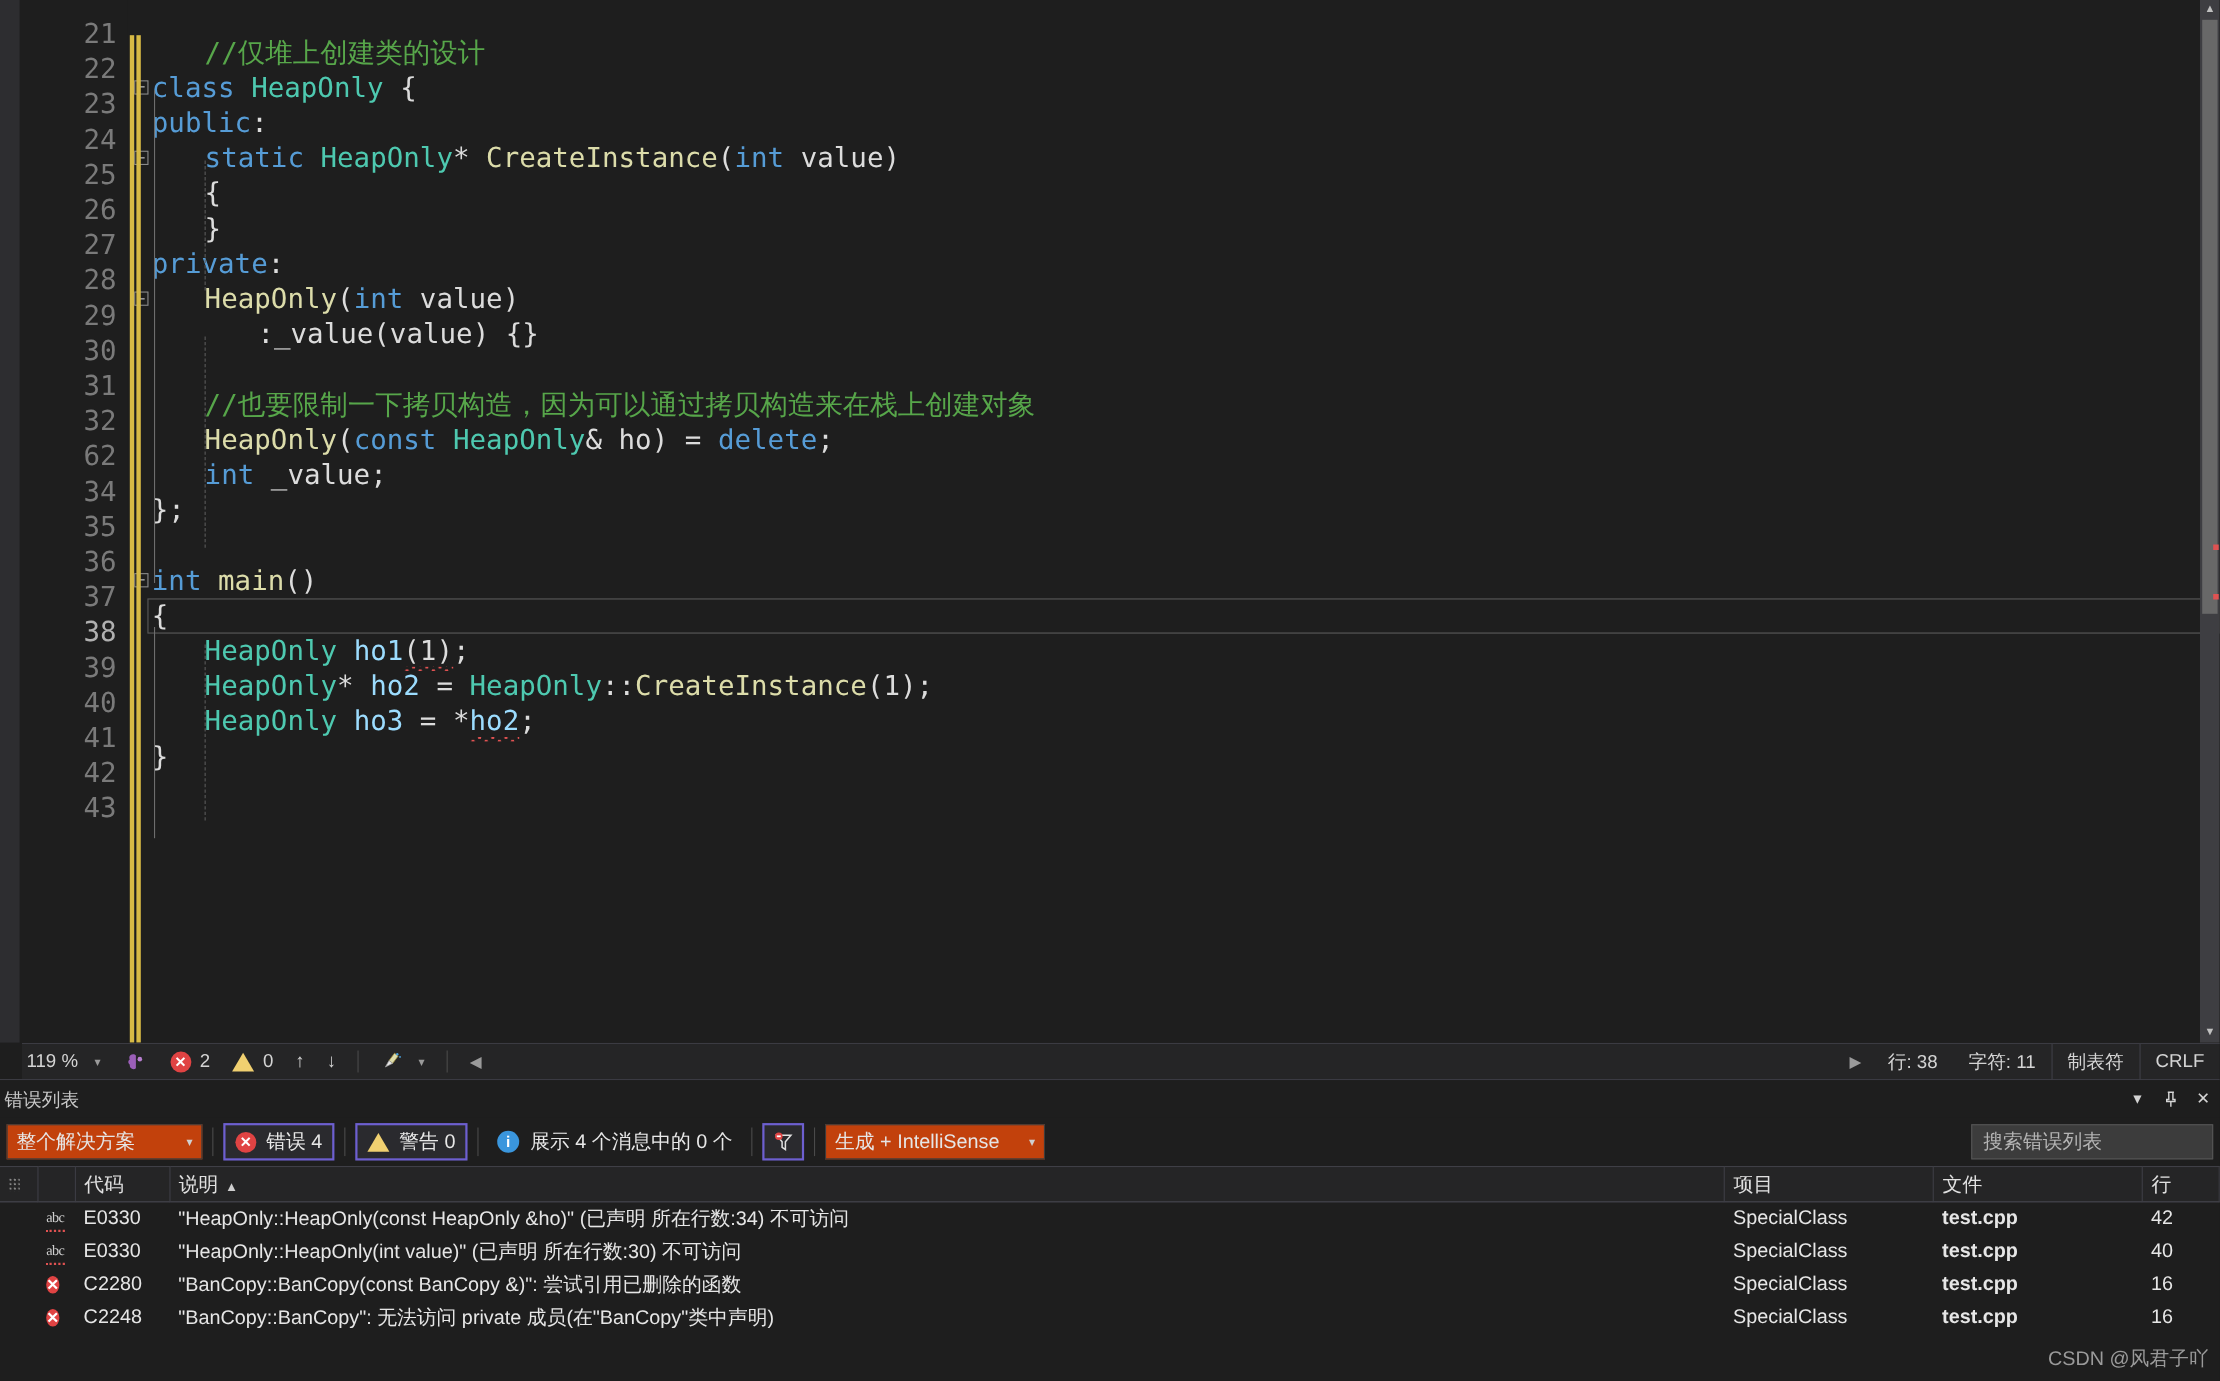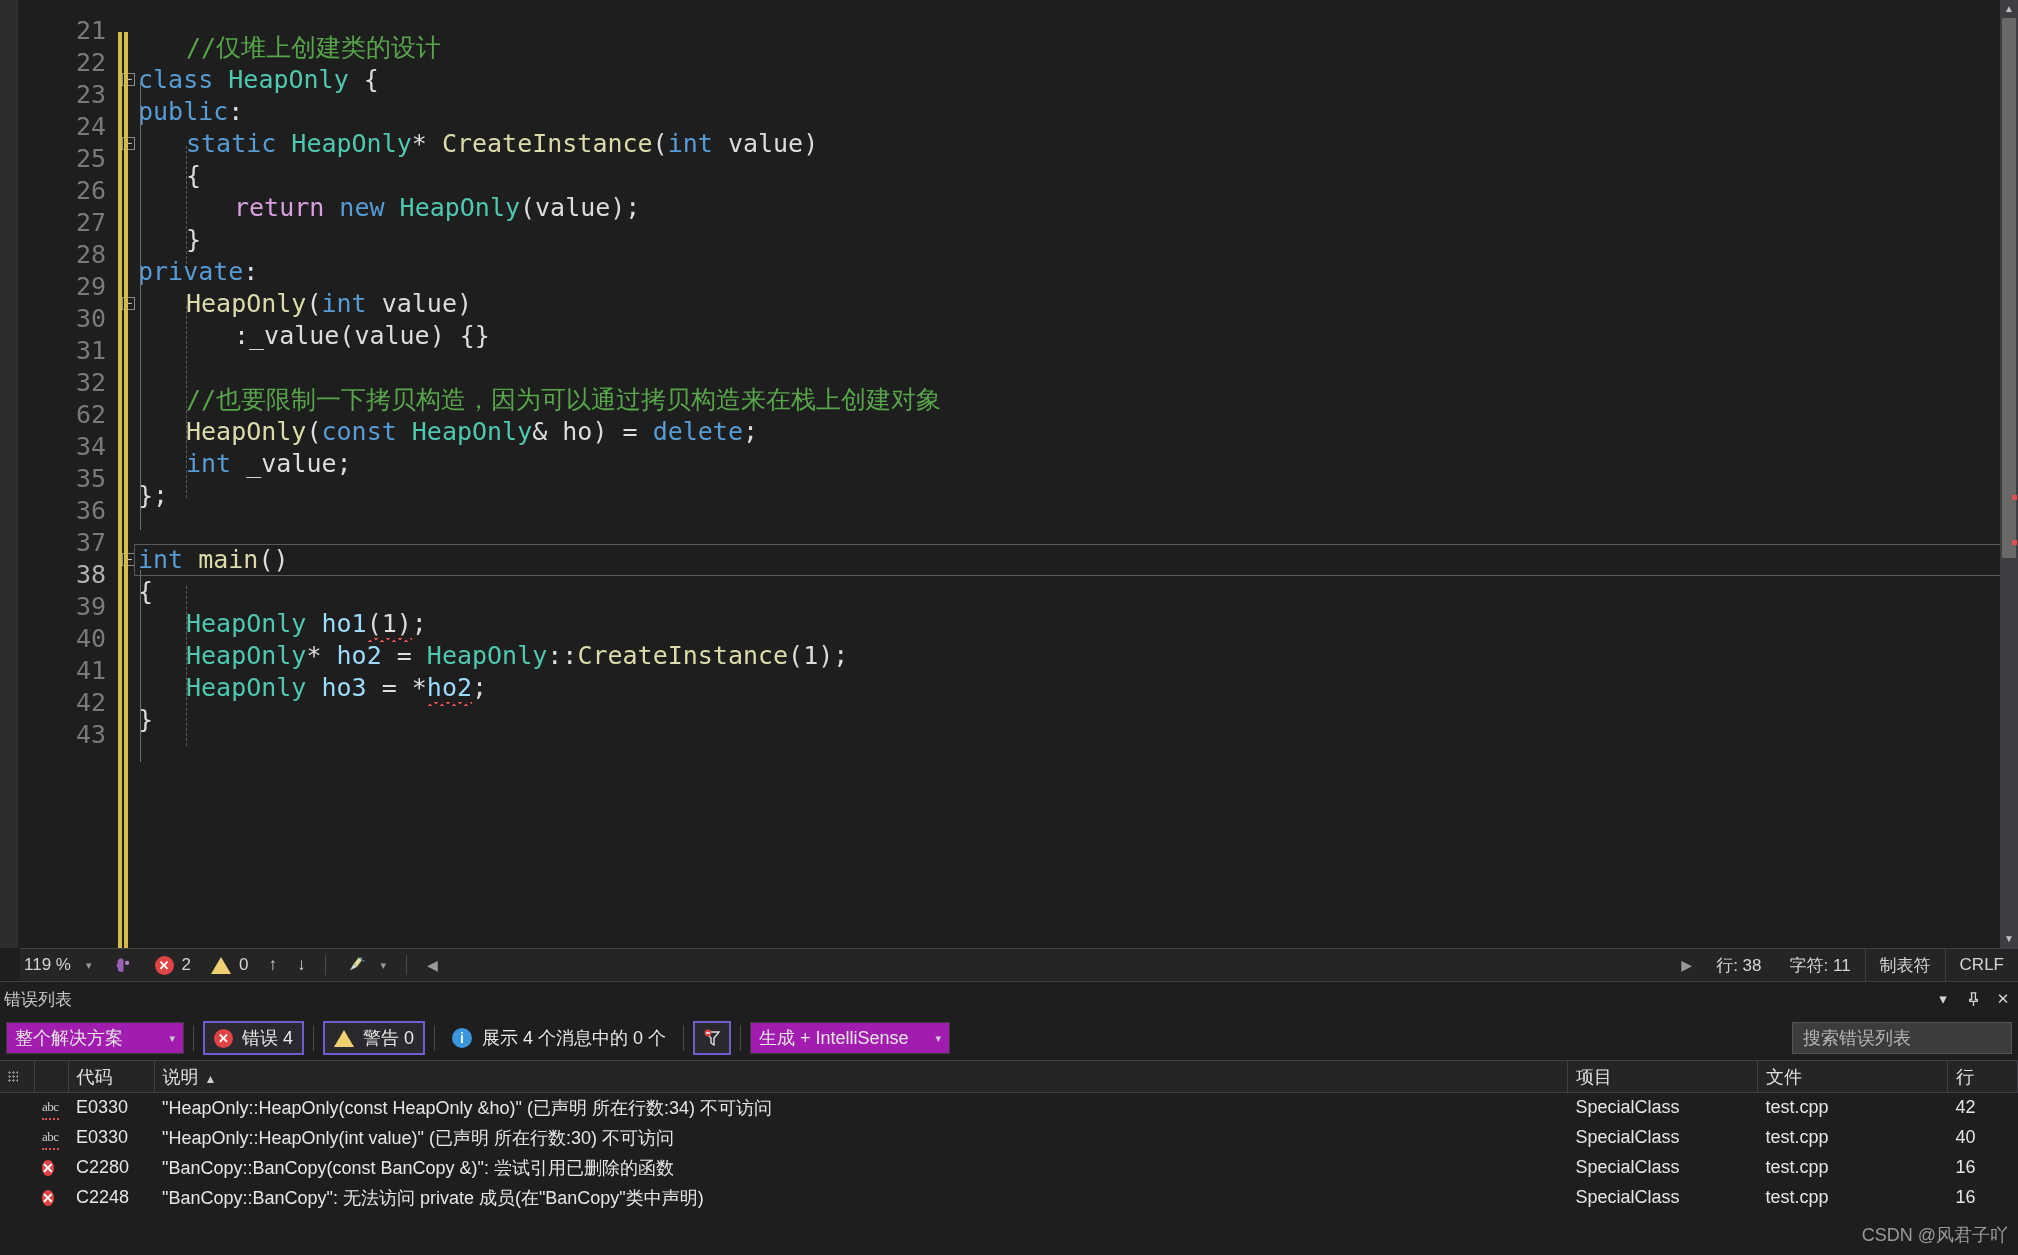--- a/index.html
+++ b/index.html
@@ -201,21 +201,21 @@
   }
 
   .panel-toolbar {
     height: 44px;
     display: flex; align-items: center;
     gap: 0px;
     padding: 0 6px;
     background: #1e1e1e;
   }
   .combo {
-    background: #a21caf;
+    background: #c2410c;
     border: 1px solid #3c3c3c;
     color: #e6e6e6;
     height: 32px;
     display: flex; align-items: center;
     padding: 0 8px;
     font-size: 18px;
     min-width: 178px;
     justify-content: space-between;
     gap: 10px;
   }
@@ -289,21 +289,21 @@
     font-size: 18px;
     white-space: nowrap;
     overflow: hidden;
     text-overflow: ellipsis;
   }
   .col-ico { width: 34px; }
   .col-sev { width: 34px; }
   .col-code { width: 86px; }
   .col-desc { width: auto; }
   .col-proj { width: 190px; }
-  .col-file { width: 190px; }
+  .col-file { width: 190px; font-weight: bold; }
   .col-line { width: 70px; }
   .code-cell { color: #4aa3df; }
   .sev-err {
     width: 21px; height: 21px; border-radius: 50%;
     background: #e04343; color: #fff; font-size: 14px; font-weight: bold;
     line-height: 21px; text-align: center;
   }
   .sev-abc {
     color: #cfcfcf;
     font-size: 13px;
@@ -362,21 +362,20 @@
         <div class="ln">42</div>
         <div class="ln">43</div>
       </div>
     <div class="code-area" id="code-area">
         <div class="codeline" style="padding-left: 22px;"></div>
         <div class="codeline" style="padding-left: 70px;"><span class="txt cmt">//仅堆上创建类的设计</span></div>
         <div class="codeline" style="padding-left: 22px;"><span class="txt k">class </span><span class="txt typ">HeapOnly</span><span class="txt pun"> {</span><div class="fold">−</div></div>
         <div class="codeline" style="padding-left: 22px;"><span class="txt k">public</span><span class="txt pun">:</span></div>
         <div class="codeline" style="padding-left: 70px;"><span class="txt k">static </span><span class="txt typ">HeapOnly</span><span class="txt pun">* </span><span class="txt fn">CreateInstance</span><span class="txt pun">(</span><span class="txt k">int</span><span class="txt pl"> value)</span><div class="fold">−</div></div>
         <div class="codeline" style="padding-left: 70px;"><span class="txt pun">{</span></div>
-        <div class="codeline" style="padding-left: 118px;"><span class="txt ctl">return </span><span class="txt k">new </span><span class="txt typ">HeapOnly</span><span class="txt pl">(value);</span></div>
         <div class="codeline" style="padding-left: 70px;"><span class="txt pun">}</span></div>
         <div class="codeline" style="padding-left: 22px;"><span class="txt k">private</span><span class="txt pun">:</span></div>
         <div class="codeline" style="padding-left: 70px;"><span class="txt fn">HeapOnly</span><span class="txt pun">(</span><span class="txt k">int</span><span class="txt pl"> value)</span><div class="fold">−</div></div>
         <div class="codeline" style="padding-left: 118px;"><span class="txt pl">:_value(value) {}</span></div>
         <div class="codeline" style="padding-left: 22px;"></div>
         <div class="codeline" style="padding-left: 70px;"><span class="txt cmt">//也要限制一下拷贝构造，因为可以通过拷贝构造来在栈上创建对象</span></div>
         <div class="codeline" style="padding-left: 70px;"><span class="txt fn">HeapOnly</span><span class="txt pun">(</span><span class="txt k">const </span><span class="txt typ">HeapOnly</span><span class="txt pl">&amp; ho) = </span><span class="txt k">delete</span><span class="txt pun">;</span></div>
         <div class="codeline" style="padding-left: 70px;"><span class="txt k">int</span><span class="txt pl"> _value;</span></div>
         <div class="codeline" style="padding-left: 22px;"><span class="txt pun">};</span></div>
         <div class="codeline" style="padding-left: 22px;"></div>

